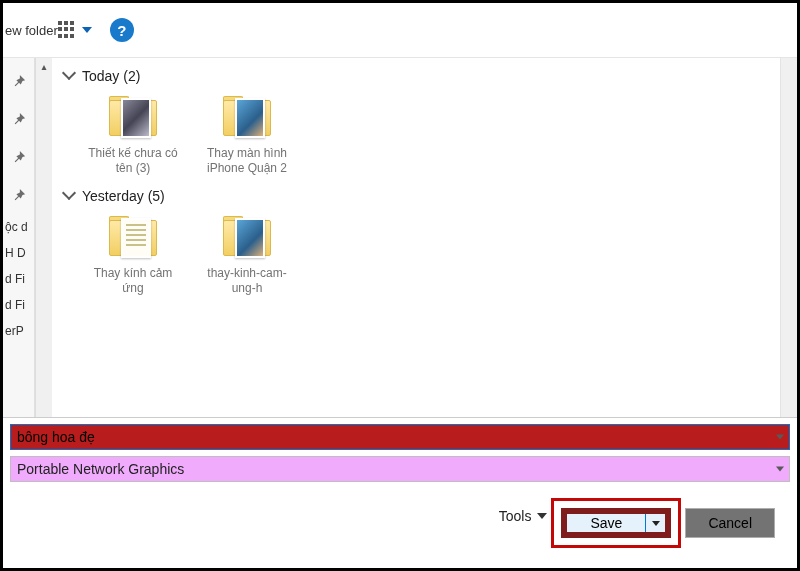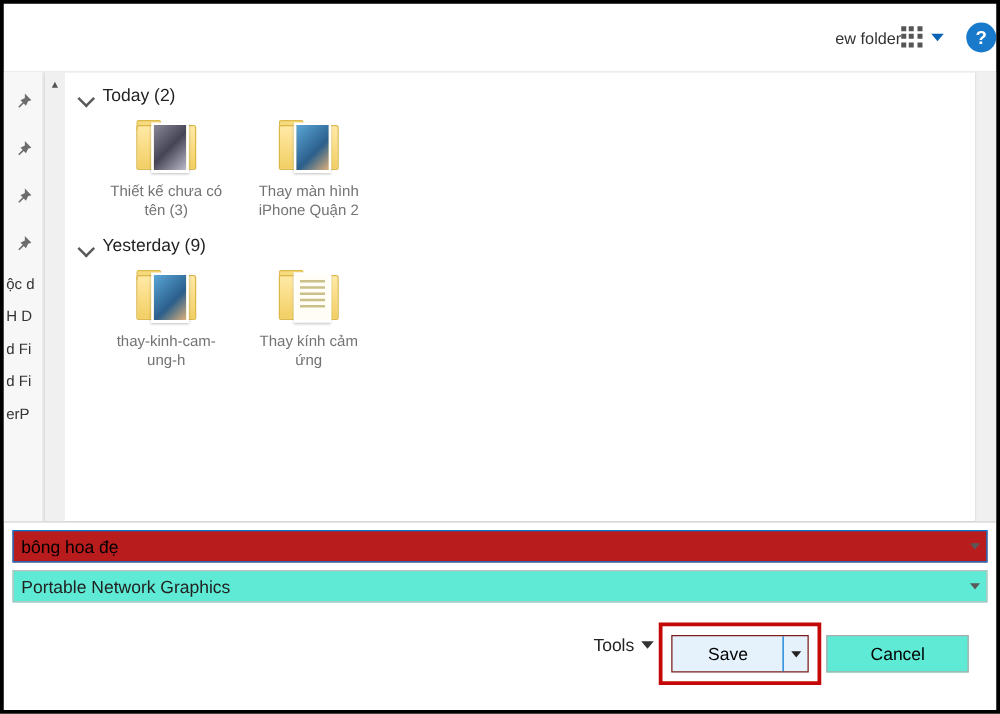--- a/index.html
+++ b/index.html
@@ -11,22 +11,22 @@
     height: 571px;
     overflow: hidden;
     position: relative;
     border: 3px solid #000;
   }
   .toolbar-top {
     height: 55px;
     border-bottom: 1px solid #e5e5e5;
     display: flex;
     align-items: center;
-    padding: 0 0;
-    justify-content: flex-end;
+    padding: 0 12px;
+    justify-content: flex-start;
   }
   .toolbar-left { color: #333; font-size: 13px; margin-left: -10px; }
   .toolbar-right { display: flex; align-items: center; gap: 18px; }
   .view-btn { display: flex; align-items: center; gap: 6px; cursor: pointer; }
   .grid-icon {
     width: 18px; height: 18px;
     display: grid; grid-template-columns: repeat(3,1fr); grid-template-rows: repeat(3,1fr);
     gap: 1px;
   }
   .grid-icon span { background: #555; width: 4px; height: 4px; }
@@ -79,21 +79,21 @@
     height: 17px; display:flex; align-items:center; justify-content:center;
     color:#555; font-size:10px;
   }
   .content {
     flex: 1;
     padding: 10px 12px 0 12px;
     overflow: hidden;
   }
   .group { margin-bottom: 12px; }
   .group-header {
-    display: flex; align-items: flex-end; gap: 6px;
+    display: flex; align-items: flex-start; gap: 6px;
     font-size: 14px; color: #222; margin-bottom: 10px;
     cursor: pointer;
   }
   .chevron {
     width: 10px; height: 10px; display:inline-block;
     border-right: 2px solid #5a5a5a;
     border-bottom: 2px solid #5a5a5a;
     transform: rotate(45deg);
     margin-right: 2px;
   }
@@ -148,51 +148,51 @@
   .filename-wrap { position:relative; }
   .dd-caret {
     position:absolute; right:6px; top:50%; transform:translateY(-50%);
     width:0;height:0;border-left:4px solid transparent;border-right:4px solid transparent;border-top:5px solid #595959;
   }
   .filetype-row {
     padding: 2px 7px 2px 7px;
   }
   .filetype-select {
     width: 100%;
-    background: #5eead4;
+    background: #f0abfc;
     border: 1px solid #bfbfbf;
     padding: 4px 22px 4px 6px;
     font-size: 14px;
     color:#222;
     position:relative;
   }
   .bottom-bar {
     display:flex; align-items:flex-start; justify-content:flex-end;
     gap: 14px;
     padding: 24px 22px 10px 10px;
   }
   .tools {
     display:flex; align-items:center; gap:6px;
     font-size:14px; color:#222;
     cursor:pointer;
   }
   .small-tri {
     width:0;height:0;border-left:5px solid transparent;border-right:5px solid transparent;border-top:6px solid #333;
   }
   .btn {
-    height: 30px; padding: 0 34px;
-    background: #5eead4;
+    height: 30px; padding: 0 22px;
+    background: #737373;
     border: 1px solid #adadad;
     font-size: 14px;
     display:flex; align-items:center; justify-content:center;
     cursor:pointer;
   }
   .btn.save {
     background: #e5f1fb;
-    border: 1px solid #7f1d1d;
+    border: 6px solid #7f1d1d;
     padding: 0;
     width: 110px;
     position:relative;
   }
   .btn.save .lbl { flex:1; text-align:center; }
   .btn.save .split {
     width: 20px; height:100%;
     border-left: 1px solid #0078d7;
     display:flex; align-items:center; justify-content:center;
   }
@@ -287,39 +287,39 @@
               <div class="folder-thumb alt"></div>
           </div>
           <div class="folder-label">Thay màn hình iPhone Quận 2</div>
         </div>
       </div>
     </div>
 
     <div class="group">
       <div class="group-header">
         <span class="chevron"></span>
-        <span>Yesterday (9)</span>
+        <span>Yesterday (5)</span>
       </div>
       <div class="items-row">
+        <div class="folder-item">
+          <div class="folder-icon">
+            <div class="folder-tab"></div>
+              <div class="folder-back"></div>
+              <div class="folder-thumb doc"></div>
+          </div>
+          <div class="folder-label">Thay kính cảm ứng</div>
+        </div>
         <div class="folder-item">
           <div class="folder-icon">
             <div class="folder-tab"></div>
               <div class="folder-back"></div>
               <div class="folder-thumb alt"></div>
           </div>
           <div class="folder-label">thay-kinh-cam-ung-h</div>
         </div>
-        <div class="folder-item">
-          <div class="folder-icon">
-            <div class="folder-tab"></div>
-              <div class="folder-back"></div>
-              <div class="folder-thumb doc"></div>
-          </div>
-          <div class="folder-label">Thay kính cảm ứng</div>
-        </div>
       </div>
     </div>
   </div>
 
   <div class="right-content-scrollbar"></div>
 </div>
 
 <div class="filename-row">
   <div class="filename-wrap">
     <input class="filename-input" value="bông hoa đẹ" style="">

